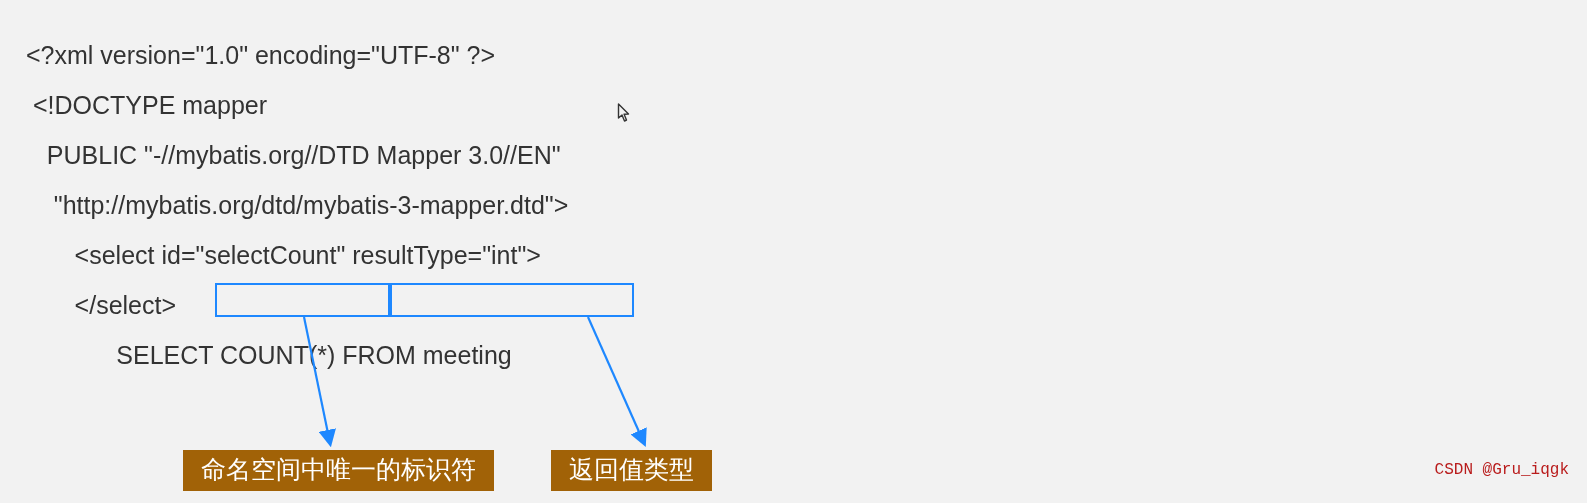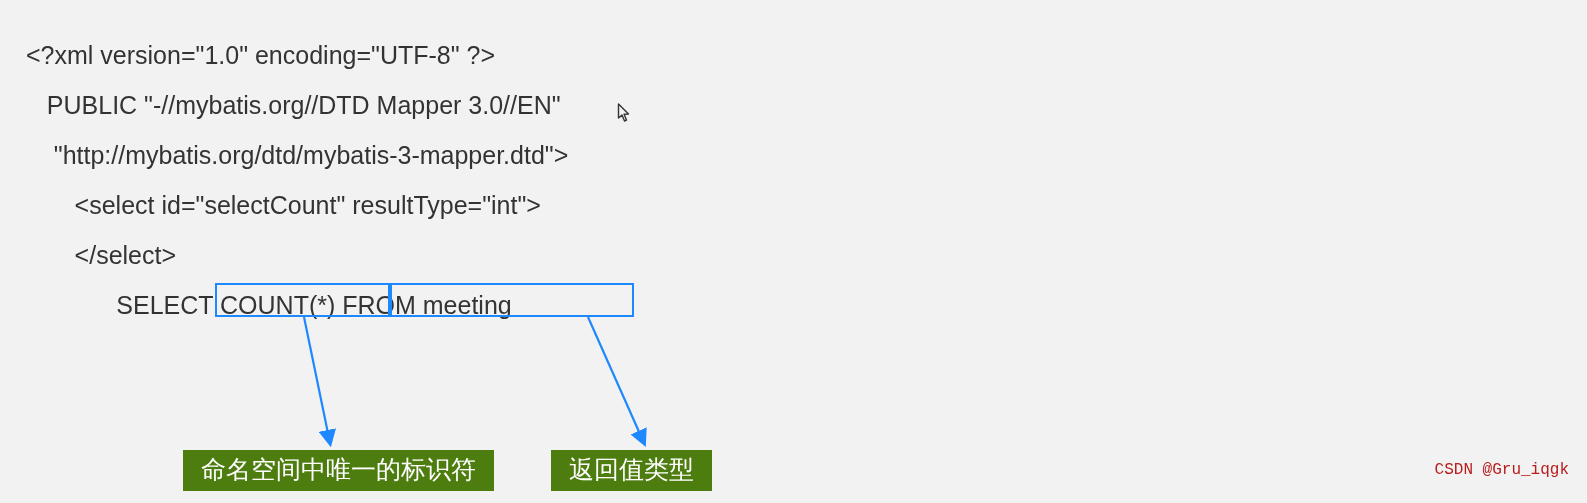--- a/index.html
+++ b/index.html
@@ -28,21 +28,21 @@
   .highlight-box {
     position: absolute;
     border: 2px solid #1e88ff;
     box-sizing: border-box;
     pointer-events: none;
   }
   .highlight-1 { left: 215px; top: 283px; width: 175px; height: 34px; }
   .highlight-2 { left: 390px; top: 283px; width: 244px; height: 34px; }
   .callout {
     position: absolute;
-    background: #4d7c0f;
+    background: #a16207;
     color: #ffffff;
     font-size: 25px;
     line-height: 1;
     padding: 7px 18px 9px 18px;
     white-space: nowrap;
   }
   .callout-1 { left: 183px; top: 450px; }
   .callout-2 { left: 551px; top: 450px; }
   .arrow {
     position: absolute;
@@ -63,20 +63,21 @@
     color: #b91c1c;
     font-family: Liberation Mono, monospace;
   }
 </style>
 </head>
 <body>
 
 <div class="code-block">
 
   <div class="code-line">&lt;?xml version="1.0" encoding="UTF-8" ?&gt;</div>
+  <div class="code-line"> &lt;!DOCTYPE mapper</div>
   <div class="code-line">   PUBLIC "-//mybatis.org//DTD Mapper 3.0//EN"</div>
   <div class="code-line">    "http://mybatis.org/dtd/mybatis-3-mapper.dtd"&gt;</div>
   <div class="code-line">       &lt;select id="selectCount" resultType="int"&gt;</div>
   <div class="code-line">       &lt;/select&gt;</div>
   <div class="code-line">             SELECT COUNT(*) FROM meeting</div>
 
   <div class="highlight-box highlight-1"></div>
   <div class="highlight-box highlight-2"></div>
 
   <svg class="arrow" style="left:300px; top:317px; width:40px; height:136px;" viewBox="0 0 40 136">

